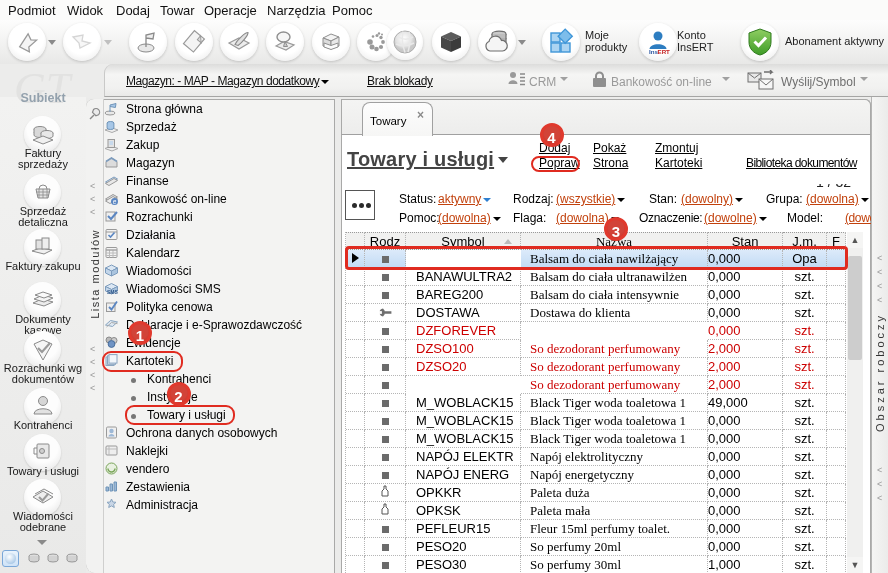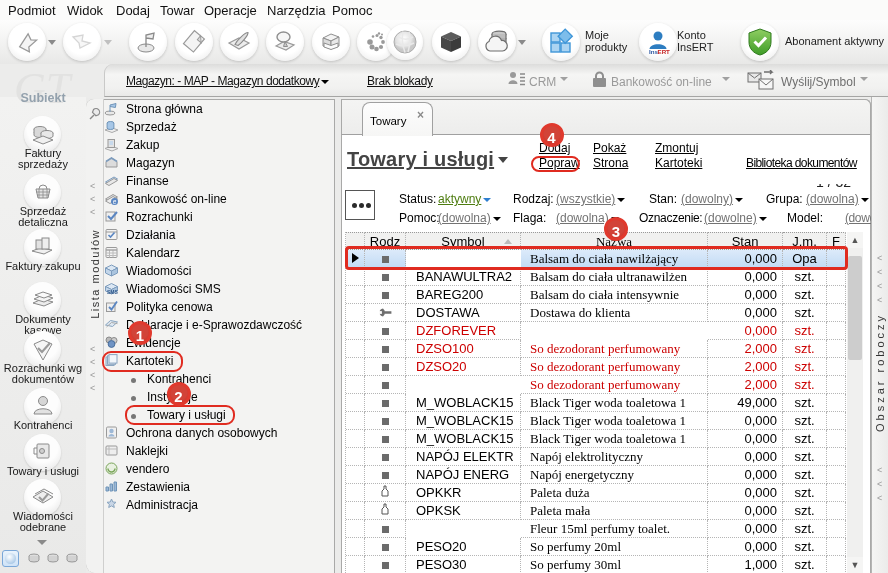--- a/index.html
+++ b/index.html
@@ -55,36 +55,36 @@
 #tabstrip { left:341px; top:99px; width:530px; height:36px;
   background:linear-gradient(#f4f4f3,#ededec); border:1px solid #a9a9a8; border-bottom:1px solid #a0a0a0; border-radius:0 6px 0 0; }
 #tab { left:362px; top:102px; width:71px; height:34px; background:linear-gradient(#fdfdfd,#f6f6f5);
   border:1px solid #a0a0a0; border-bottom:none; border-radius:8px 8px 0 0; }
 #tab .tl { position:absolute; left:7px; top:12px; font-size:11.5px; color:#000; }
 #tabx { position:absolute; left:54px; top:5px; font-size:12px; color:#8a8a8a; font-weight:bold; }
 #title { left:347px; top:148px; font-size:20px; font-weight:bold; color:#444;
   text-decoration:underline; letter-spacing:0.2px; }
 .hlink { position:absolute; font-size:12px; color:#000; text-decoration:underline; white-space:nowrap; }
 .flabel { position:absolute; font-size:12px; color:#000; white-space:nowrap; }
-.fval { position:absolute; font-size:12px; color:#737373; text-decoration:underline; white-space:nowrap; }
-.fval.blue { color:#4d7c0f; }
+.fval { position:absolute; font-size:12px; color:#c2410c; text-decoration:underline; white-space:nowrap; }
+.fval.blue { color:#c2410c; }
 #dots { left:345px; top:190px; width:30px; height:30px; border:1px solid #555; background:#fff; }
 #dots div { position:absolute; width:5px; height:5px; border-radius:50%; background:#2b2b2b; top:12px; }
 
 
 #tablewrap { left:345px; top:232px; width:517px; height:341px; background:#fff; border-left:1px dotted #b5b5b5; }
 .trow { position:absolute; left:0; width:500px; height:18px; }
 .cell { position:absolute; top:0; height:18px; font-size:13px; color:#000; line-height:18px;
   border-right:1px dotted #b5b5b5; border-bottom:1px dotted #b5b5b5; overflow:hidden; white-space:nowrap; }
 .red .cell { color:#cc0000; }
 #thead .cell { background:#f1f1f0; text-align:center; border-bottom:1px dotted #9a9a9a; border-top:1px dotted #9a9a9a; }
 .sel { background:linear-gradient(#dceafa,#c3dcf5); }
 .c0{left:0;width:19px;} .c1{left:19px;width:41px;text-align:center;}
 .c2{left:60px;width:115px;padding-left:10px;} .c3{left:175px;width:187px;padding-left:9px;font-family:Liberation Serif, serif;}
-.c4{left:362px;width:75px;text-align:right;padding-right:5px;} .c5{left:437px;width:44px;text-align:center;}
+.c4{left:362px;width:75px;text-align:left;padding-right:5px;} .c5{left:437px;width:44px;text-align:center;}
 .c6{left:481px;width:19px;}
 .rodz { display:inline-block; width:7px; height:7px; background:#6b6b6b; margin-top:5px; }
 #vsb { position:absolute; left:501px; top:0; width:16px; height:341px; background:#f0f0ef; }
 #vsb .btn { position:absolute; left:0; width:16px; height:16px; background:#f5f5f4; color:#555; font-size:9px; text-align:center; line-height:16px; }
 #vsb .thumb { position:absolute; left:1px; top:24px; width:14px; height:104px; background:#cdcdcd; border-radius:2px; }
 
 
 #rstrip { left:871px; top:97px; width:17px; height:476px; background:linear-gradient(90deg,#f5f5f4,#ebebea); border-left:1px solid #b5b5b4; }
 
 
@@ -694,20 +694,21 @@
           </svg></div>
         <div class="cell c2">OPKSK</div>
         <div class="cell c3">Paleta mała</div>
         <div class="cell c4">0,000</div>
         <div class="cell c5">szt.</div>
         <div class="cell c6"></div>
       </div>
       <div class="trow" style="top:288px">
         <div class="cell c0"></div>
         <div class="cell c1"><span class="rodz"></span></div>
+        <div class="cell c2">PEFLEUR15</div>
         <div class="cell c3">Fleur 15ml perfumy toalet.</div>
         <div class="cell c4">0,000</div>
         <div class="cell c5">szt.</div>
         <div class="cell c6"></div>
       </div>
       <div class="trow" style="top:306px">
         <div class="cell c0"></div>
         <div class="cell c1"><span class="rodz"></span></div>
         <div class="cell c2">PESO20</div>
         <div class="cell c3">So perfumy 20ml</div>

